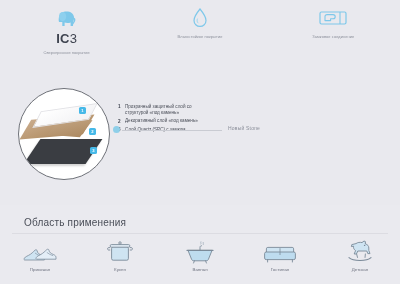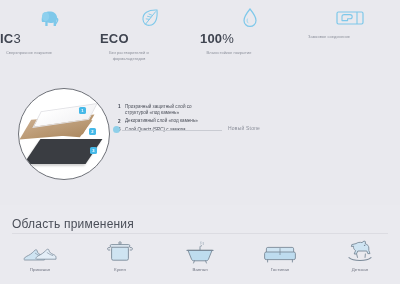--- a/index.html
+++ b/index.html
@@ -13,20 +13,21 @@
 
   
   .features {
     position: absolute; top: 0; left: 0;
     width: 400px; height: 72px;
     display: flex;
   }
   .feature {
     flex: 1 1 0;
     display: flex; flex-direction: column;
+    align-items: center;
     padding-top: 6px;
   }
   .feature .ico { height: 24px; display: flex; align-items: center; justify-content: center; }
   .feature .big {
     font-size: 13px; font-weight: bold; color: #3f4450;
     letter-spacing: .2px; margin-top: 2px; line-height: 14px;
   }
   .feature .big .thin { font-weight: normal; }
   .feature .cap {
     margin-top: 4px; font-size: 3.9px; color: #8b8f9a;
@@ -93,22 +94,22 @@
     position: absolute; left: 228px; top: 53px;
     font-size: 5px; color: #8b8f9a; letter-spacing: .2px;
   }
 
   
   .apps {
     position: absolute; left: 0; top: 205px; width: 400px; height: 79px;
     background: #eaeaef;
   }
   .apps-title {
-    position: absolute; left: 12px; top: 12px;
-    font-size: 12px; color: #4a4e58; letter-spacing: .2px;
+    position: absolute; left: 24px; top: 12px;
+    font-size: 10px; color: #4a4e58; letter-spacing: .2px;
   }
   .apps-rule {
     position: absolute; left: 12px; top: 28px; width: 376px; height: 1px;
     background: #dcdce2;
   }
   .rooms {
     position: absolute; left: 0; top: 33px; width: 400px; height: 46px;
     display: flex;
   }
   .room { flex: 1 1 0; display: flex; flex-direction: column; align-items: center; }
@@ -132,44 +133,28 @@
           <path d="M17.4 9.6 C19.2 9.8 20 11.6 19 13.6 C18.5 14.6 17.6 15.6 17.1 16.4 L16.2 15.6 C16.8 14.6 17.6 13.4 17.8 12.4 C18 11.4 17.6 10.6 17 10.4 Z" fill="#7ec8ea"></path>
           <ellipse cx="6.6" cy="8.6" rx="3.6" ry="4.6" fill="#8ed0ee"></ellipse>
         </svg>
       </span>
       <div class="big">
         <span>IC</span><span class="thin">3</span>
       </div>
       <div class="cap">Сверхпрочное покрытие</div>
     </div>
 
-    <div class="feature">
-      <span class="ico">
-        <svg width="22" height="22" viewBox="0 0 22 22">
-          <path d="M18 3 C9 2.5 3.5 6.5 4 12.5 C4.3 16.3 7 18.6 10.6 18.3 C16.4 17.8 18.8 11.6 18 3 Z" fill="none" stroke="#7ec8ea" stroke-width="1.1"></path>
-          <path d="M16.8 4.4 L6.2 17.6" stroke="#7ec8ea" stroke-width="1"></path>
-          <path d="M13.4 8.4 L9.6 6.9 M12.2 10.2 L8.1 9.2 M10.6 12.4 L6.8 11.8" stroke="#7ec8ea" stroke-width=".9"></path>
-        </svg>
-      </span>
-      <div class="big">
-        <span>ECO</span><span class="thin"></span>
-      </div>
-      <div class="cap">Без растворителей и формальдегидов</div>
-    </div>
 
     <div class="feature">
       <span class="ico">
         <svg width="18" height="22" viewBox="0 0 18 22">
           <path d="M9 2 C9 2 3 9.4 3 13.4 C3 16.9 5.7 19.4 9 19.4 C12.3 19.4 15 16.9 15 13.4 C15 9.4 9 2 9 2 Z" fill="none" stroke="#7ec8ea" stroke-width="1.2"></path>
           <path d="M6.6 11.6 C5.7 13.2 6 15.2 7.4 16.2" fill="none" stroke="#9ed7f0" stroke-width="1"></path>
         </svg>
       </span>
-      <div class="big">
-        <span>100</span><span class="thin">%</span>
-      </div>
       <div class="cap">Влагостойкое покрытие</div>
     </div>
 
 
     <div class="feature">
       <span class="ico">
         <svg width="28" height="18" viewBox="0 0 28 18">
           <rect x="1" y="3" width="26" height="12" rx="1.4" fill="none" stroke="#7ec8ea" stroke-width="1.2"></rect>
           <path d="M6 11.6 L6 7.6 C6 6.4 7 5.6 8.2 5.6 L14 5.6 C15.4 5.6 16.2 6.6 16.2 7.8 C16.2 9 15.4 9.8 14.2 9.8 L11.6 9.8 L11.6 11.6 Z" fill="none" stroke="#7ec8ea" stroke-width="1.1" stroke-linejoin="round"></path>
           <path d="M21 3 L21 15" stroke="#7ec8ea" stroke-width="1.1"></path>

